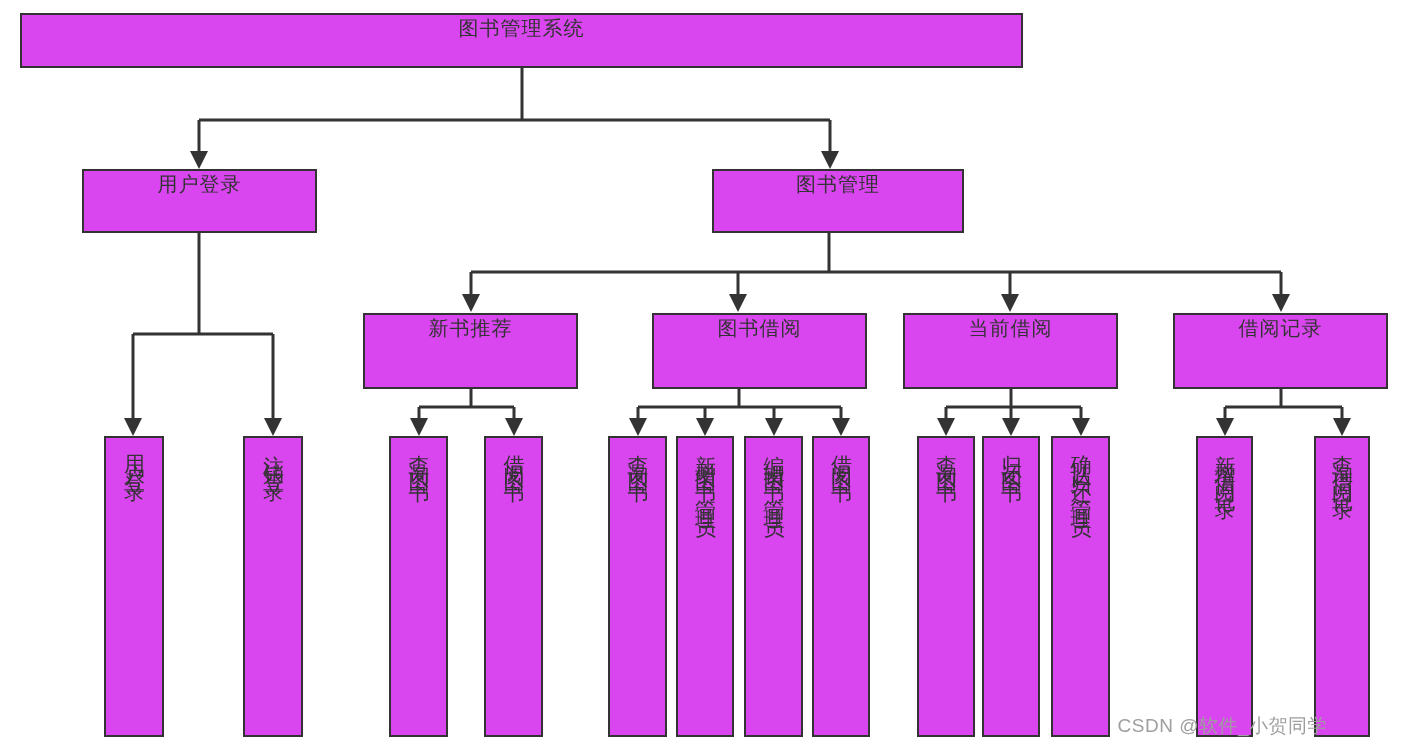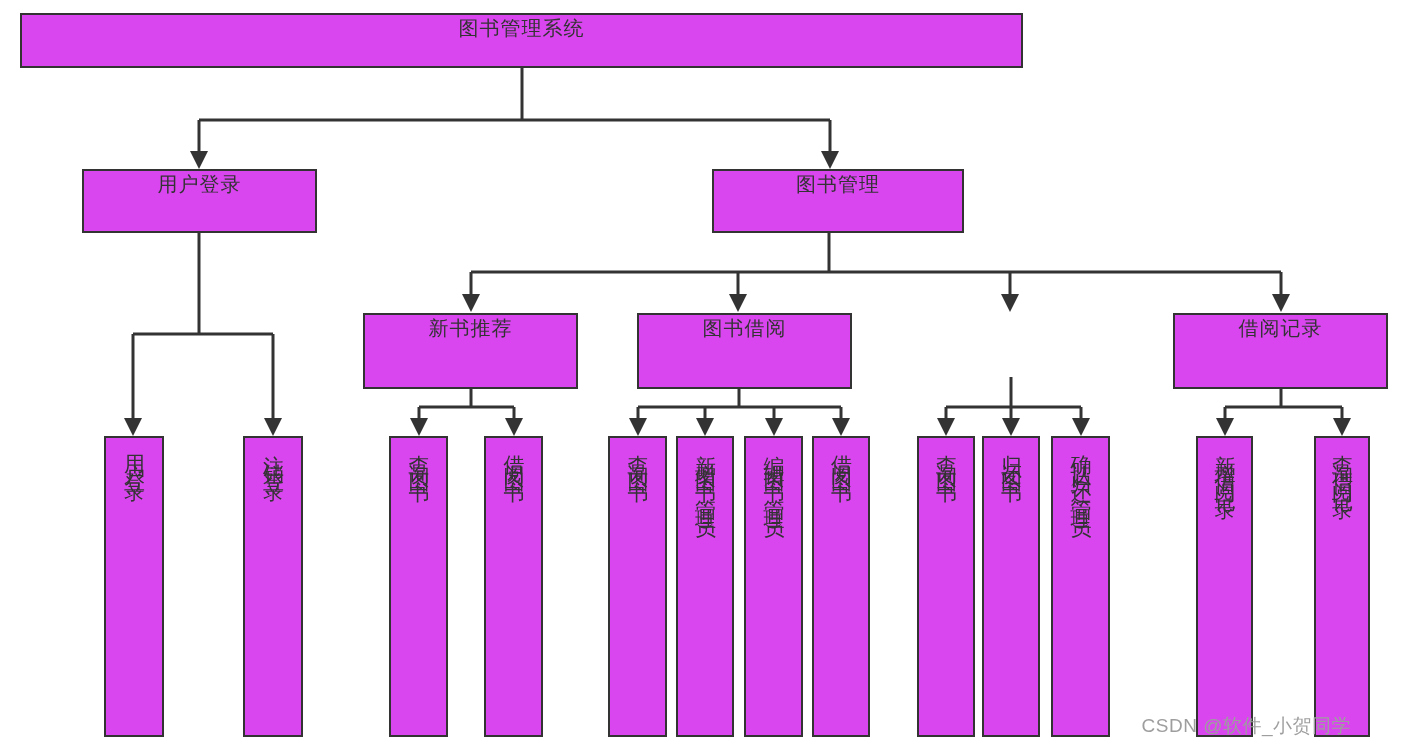--- a/index.html
+++ b/index.html
@@ -51,39 +51,39 @@
     letter-spacing: 9px;
     line-height: 1;
     color: #333333;
     white-space: nowrap;
   }
   .root-box   { left: 20px;  top: 13px;  width: 1003px; height: 55px; }
   .lvl2-a     { left: 82px;  top: 169px; width: 235px;  height: 64px; }
   .lvl2-b     { left: 712px; top: 169px; width: 252px;  height: 64px; }
   .lvl3       { top: 313px;  height: 76px; width: 215px; }
   .lvl3-a     { left: 363px; }
-  .lvl3-b     { left: 637px; }
+  .lvl3-b     { left: 652px; }
   .lvl3-c     { left: 903px; }
   .lvl3-d     { left: 1173px; }
   .leaf-1  { left: 104px;  width: 60px; }
   .leaf-2  { left: 243px;  width: 60px; }
   .leaf-3  { left: 389px;  width: 59px; }
   .leaf-4  { left: 484px;  width: 59px; }
   .leaf-5  { left: 608px;  width: 59px; }
   .leaf-6  { left: 676px;  width: 58px; }
   .leaf-7  { left: 744px;  width: 59px; }
   .leaf-8  { left: 812px;  width: 58px; }
   .leaf-9  { left: 917px;  width: 58px; }
   .leaf-10 { left: 982px;  width: 58px; }
   .leaf-11 { left: 1051px; width: 59px; }
   .leaf-12 { left: 1196px; width: 57px; }
   .leaf-13 { left: 1314px; width: 56px; }
   .watermark {
     position: absolute;
-    left: 1106px;
+    left: 1082px;
     top: 713px;
     width: 245px;
     text-align: right;
     font-size: 19px;
     color: #9e9e9e;
     letter-spacing: 0.5px;
     white-space: nowrap;
     z-index: 5;
   }
 </style>
@@ -168,20 +168,23 @@
   <div class="node lvl2-b">
     <span class="hlabel">图书管理</span>
   </div>
 
   <div class="node lvl3 lvl3-a">
     <span class="hlabel">新书推荐</span>
   </div>
   <div class="node lvl3 lvl3-b">
     <span class="hlabel">图书借阅</span>
   </div>
+  <div class="node lvl3 lvl3-c">
+    <span class="hlabel">当前借阅</span>
+  </div>
   <div class="node lvl3 lvl3-d">
     <span class="hlabel">借阅记录</span>
   </div>
 
   <div class="node leaf leaf-1">
     <span class="vlabel">用户登录</span>
   </div>
   <div class="node leaf leaf-2">
     <span class="vlabel">注销登录</span>
   </div>

